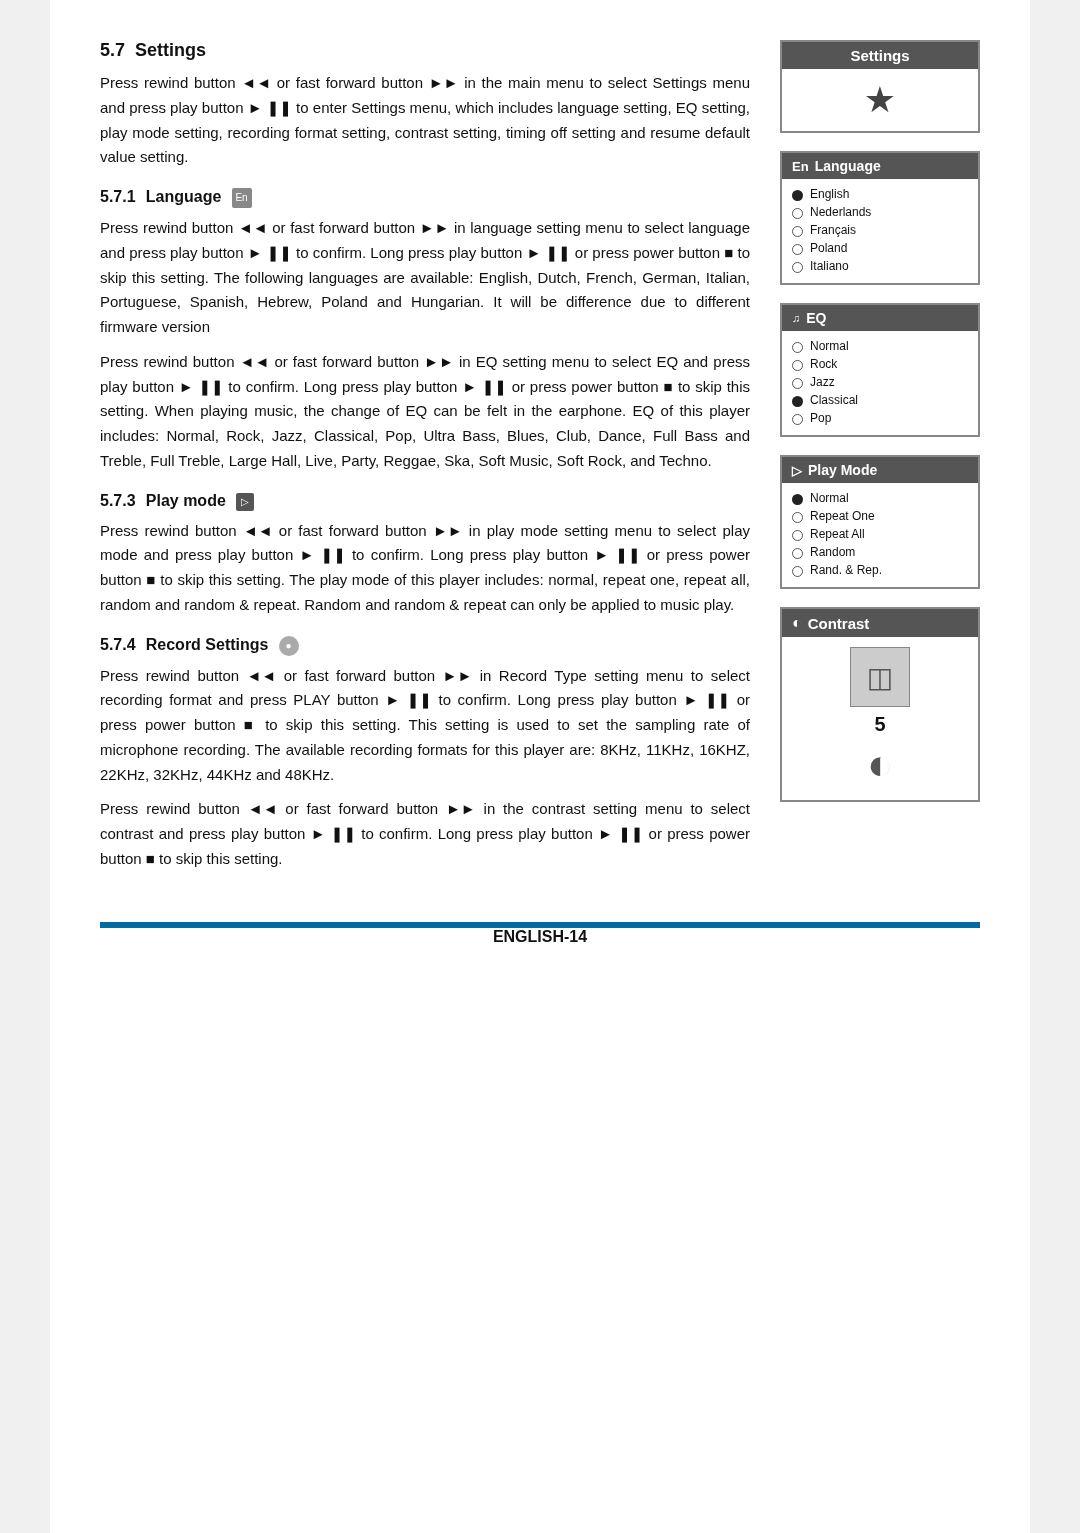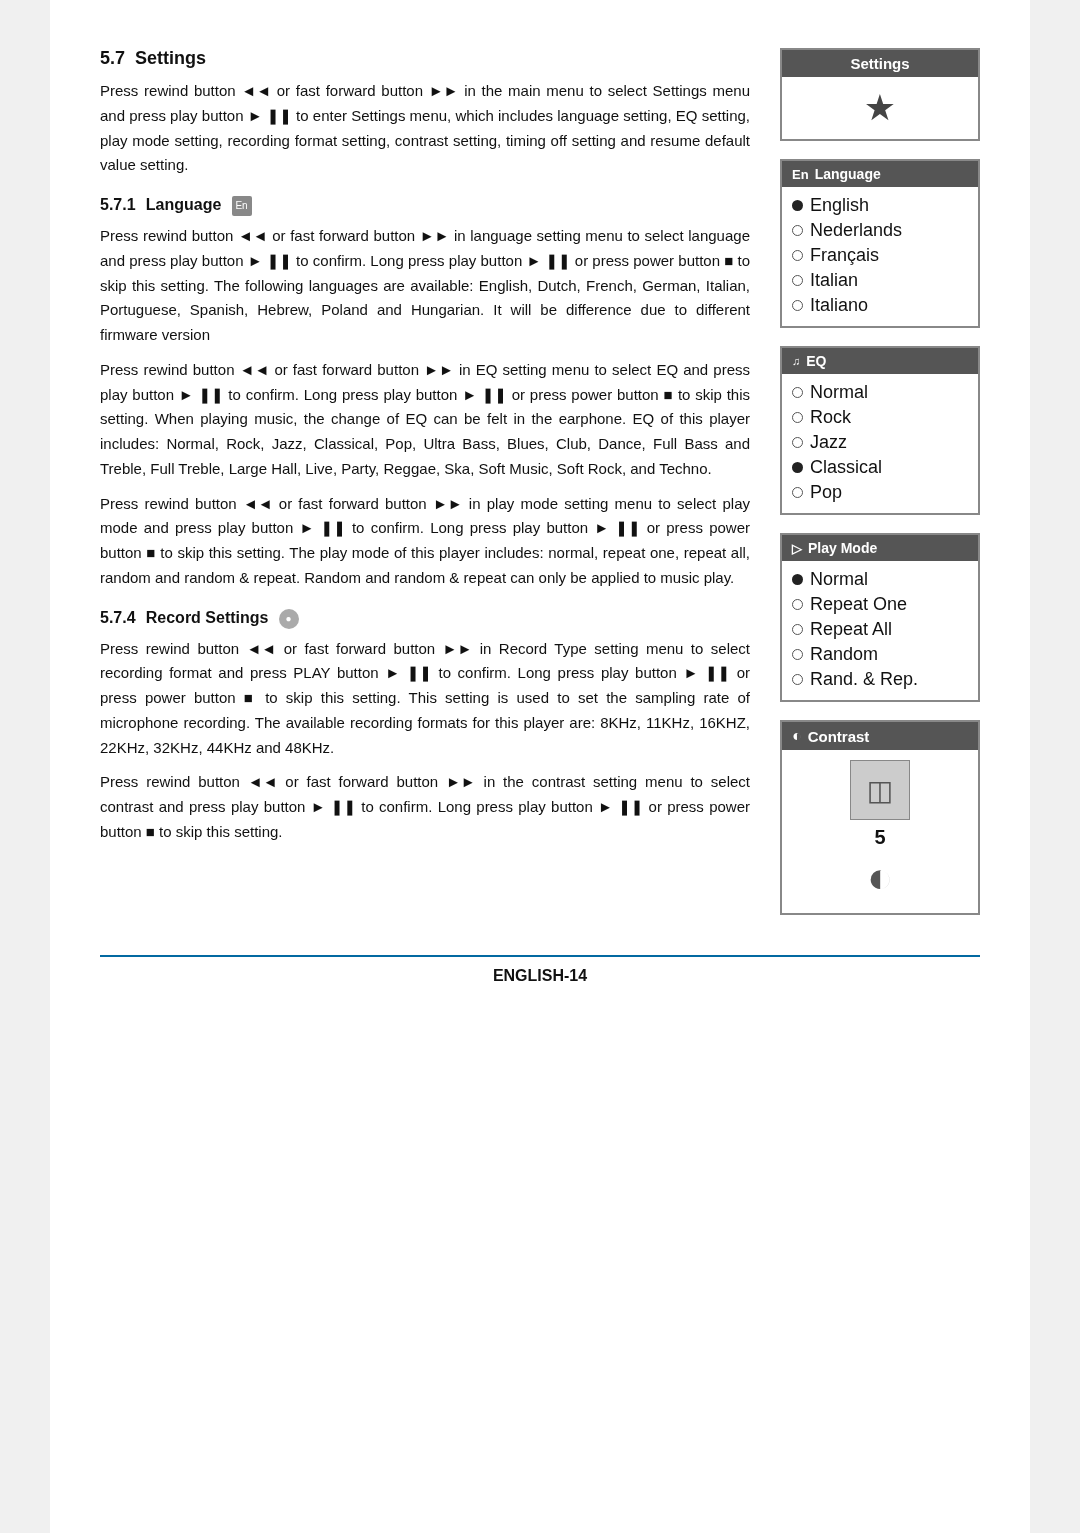--- a/index.html
+++ b/index.html
@@ -65,24 +65,24 @@
       display: flex;
       align-items: center;
       gap: 6px;
       font-size: 14px;
     }
     .ui-box-body {
       padding: 6px 10px 8px 10px;
     }
     .ui-option {
       display: flex;
-      align-items: center;
+      align-items: flex-end;
       gap: 7px;
       padding: 2px 0;
-      font-size: 18px;
+      font-size: 12px;
     }
     .radio-filled {
       width: 11px; height: 11px;
       border-radius: 50%;
       background: #222;
       display: inline-block;
       flex-shrink: 0;
     }
     .radio-empty {
       width: 11px; height: 11px;
@@ -114,22 +114,21 @@
     }
     .star-icon {
       font-size: 36px;
       color: #444;
     }
     .page-footer {
       text-align: center;
       font-size: 16px;
       font-weight: bold;
       margin-top: 40px;
-      padding-top: 10px;
-      border-top: 2px solid #0369a1;
+      border-top: 6px solid #0369a1;
     }
     .contrast-box {
       width: 200px;
       border: 2px solid #888;
       background: #fff;
       font-size: 14px;
     }
     .contrast-box-header {
       background: #555;
       color: #fff;
@@ -201,36 +200,41 @@
       background: #888;
       border-radius: 2px;
       vertical-align: middle;
     }
   </style>
 </head>
 <body>
 
 <div class="page">
 
-  <div style="display:flex; gap:20px; align-items:flex-start;margin-top:8px;">
+  <div style="display:flex; gap:20px; align-items:flex-start;">
     <div class="left-col" style="flex:1 1 auto;">
       <div class="section-title">
         <span>5.7</span>&nbsp;&nbsp;<span>Settings</span>
       </div>
       <p class="body-text">Press rewind button ◄◄ or fast forward button ►► in the main menu to select Settings menu and press play button ► ❚❚ to enter Settings menu, which includes language setting, EQ setting, play mode setting, recording format setting, contrast setting, timing off setting and resume default value setting.</p>
 
       <div class="subsection">
         <span class="subsection-title">5.7.1</span>
         <span class="subsection-title">Language</span>
         <span class="lang-icon">En</span>
       </div>
       <p class="body-text">Press rewind button ◄◄ or fast forward button ►► in language setting menu to select language and press play button ► ❚❚ to confirm. Long press play button ► ❚❚ or press power button ■ to skip this setting. The following languages are available: English, Dutch, French, German, Italian, Portuguese, Spanish, Hebrew, Poland and Hungarian. It will be difference due to different firmware version</p>
 
       <p class="body-text">Press rewind button ◄◄ or fast forward button ►► in EQ setting menu to select EQ and press play button ► ❚❚ to confirm. Long press play button ► ❚❚ or press power button ■ to skip this setting. When playing music, the change of EQ can be felt in the earphone. EQ of this player includes: Normal, Rock, Jazz, Classical, Pop, Ultra Bass, Blues, Club, Dance, Full Bass and Treble, Full Treble, Large Hall, Live, Party, Reggae, Ska, Soft Music, Soft Rock, and Techno.</p>
 
+      <div class="subsection">
+        <span class="subsection-title">5.7.3</span>
+        <span class="subsection-title">Play mode</span>
+        <span class="play-icon">▷</span>
+      </div>
       <p class="body-text">Press rewind button ◄◄ or fast forward button ►► in play mode setting menu to select play mode and press play button ► ❚❚ to confirm. Long press play button ► ❚❚ or press power button ■ to skip this setting. The play mode of this player includes: normal, repeat one, repeat all, random and random &amp; repeat. Random and random &amp; repeat can only be applied to music play.</p>
 
       <div class="subsection">
         <span class="subsection-title">5.7.4</span>
         <span class="subsection-title">Record Settings</span>
         <span class="record-icon">●</span>
       </div>
       <p class="body-text">Press rewind button ◄◄ or fast forward button ►► in Record Type setting menu to select recording format and press PLAY button ► ❚❚ to confirm. Long press play button ► ❚❚ or press power button ■ to skip this setting. This setting is used to set the sampling rate of microphone recording. The available recording formats for this player are: 8KHz, 11KHz, 16KHZ, 22KHz, 32KHz, 44KHz and 48KHz.</p>
 
       <p class="body-text">Press rewind button ◄◄ or fast forward button ►► in the contrast setting menu to select contrast and press play button ► ❚❚ to confirm. Long press play button ► ❚❚ or press power button ■ to skip this setting.</p>
@@ -259,21 +263,21 @@
           <div class="ui-option">
             <span class="radio-empty"></span>
             <span>Nederlands</span>
           </div>
           <div class="ui-option">
             <span class="radio-empty"></span>
             <span>Français</span>
           </div>
           <div class="ui-option">
             <span class="radio-empty"></span>
-            <span>Italian</span>
+            <span>Poland</span>
           </div>
           <div class="ui-option">
             <span class="radio-empty"></span>
             <span>Italiano</span>
           </div>
         </div>
       </div>
 
       <div class="ui-box">
         <div class="ui-box-header">

